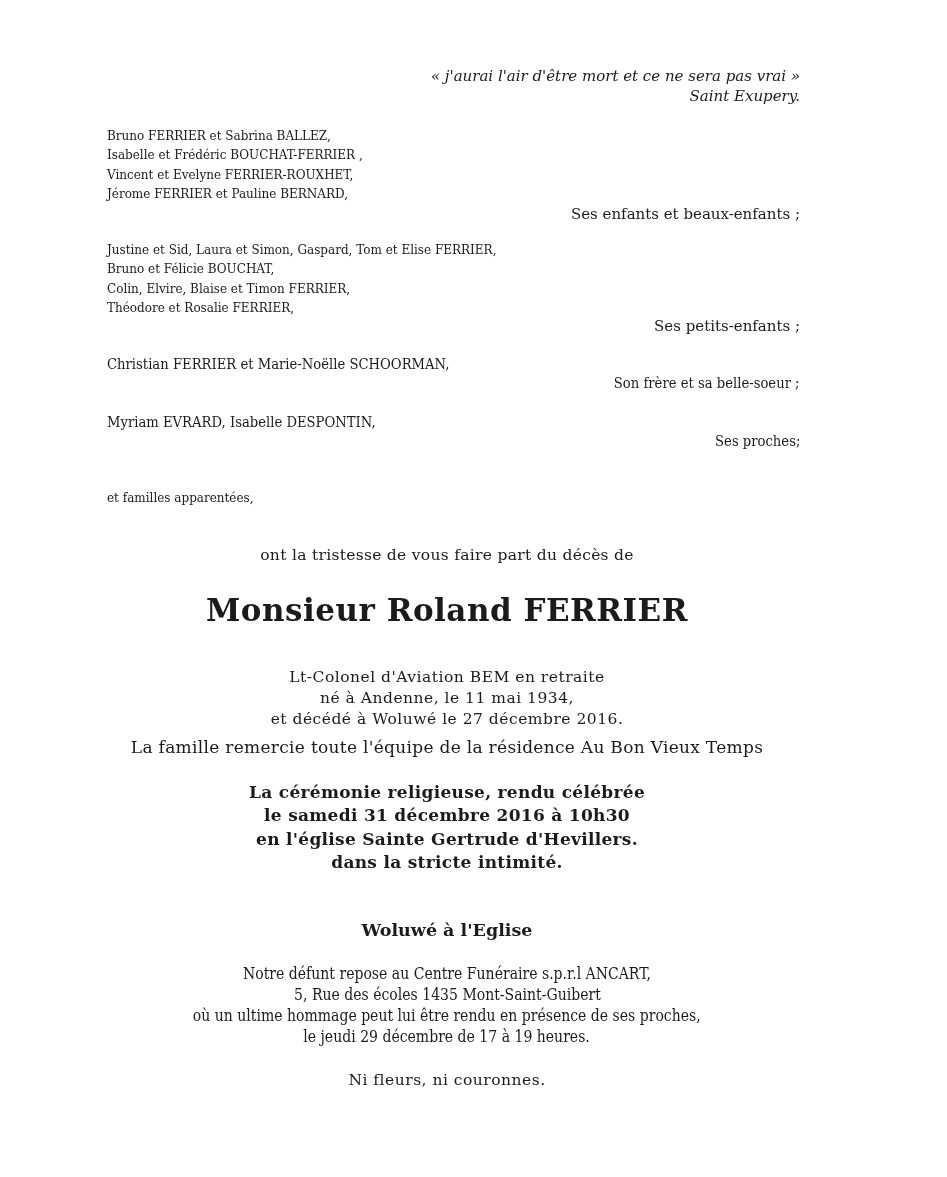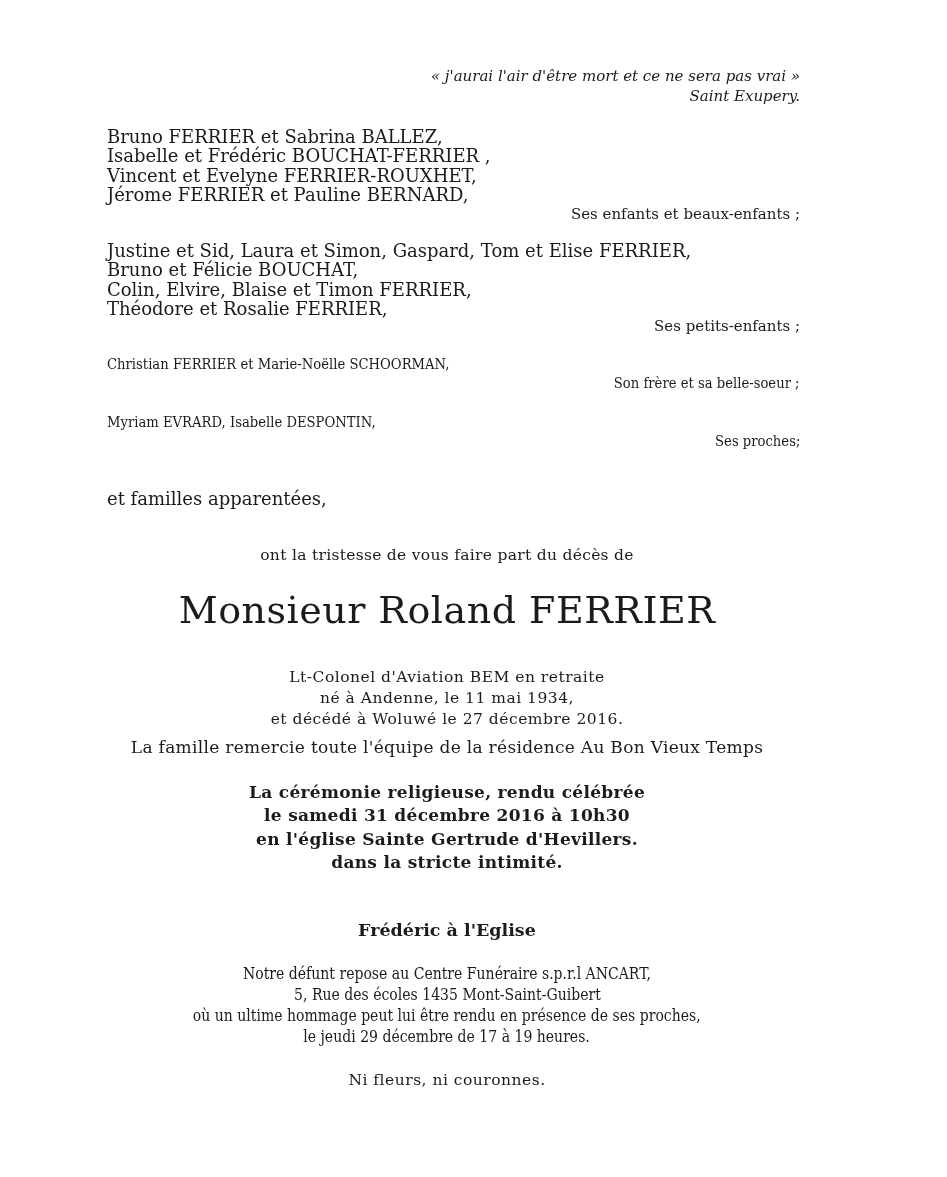--- a/index.html
+++ b/index.html
@@ -14,21 +14,21 @@
     background: #ffffff;
     color: #1b1b1b;
     font-family: "DejaVu Serif", serif;
     overflow: hidden;
     padding-left: 18px;
   }
   .block {
     position: absolute;
     left: 94px;
     width: 706px;
-    font-size: 18px;
+    font-size: 12px;
     line-height: 19.3px;
   }
   .left   { text-align: left; padding-left: 13px; box-sizing: border-box; }
   .right  { text-align: right; }
   .center { text-align: center; }
 
   .quote {
     font-style: italic;
     font-size: 15px;
     line-height: 20px;
@@ -38,22 +38,22 @@
   
   .cx { display: inline-block; transform: scaleX(0.85); white-space: nowrap; }
   .left  .cx { transform-origin: left center; }
   .right .cx { transform-origin: right center; }
   .center .cx { transform-origin: center center; }
   .cond { font-size: 15.5px; }
 
   .announcement { font-size: 15.5px; letter-spacing: 0.3px; }
 
   .deceased-name {
-    font-size: 38px;
-    font-weight: normal;
+    font-size: 31px;
+    font-weight: bold;
     line-height: 40px;
     letter-spacing: 0.5px;
   }
   .details { font-size: 15.5px; line-height: 21px; letter-spacing: 0.5px; margin-top: 16px; }
   .thanks  { font-size: 17px;  line-height: 22px; letter-spacing: 0.3px; }
   .ceremony {
     font-size: 17px;
     font-weight: bold;
     line-height: 23.4px;
     letter-spacing: 0.3px;
@@ -133,21 +133,21 @@
   </div>
 
   <div class="block center ceremony" style="top:781px">
     <div>La cérémonie religieuse, rendu célébrée</div>
     <div>le samedi 31 décembre 2016 à 10h30</div>
     <div>en l'église Sainte Gertrude d'Hevillers.</div>
     <div>dans la stricte intimité.</div>
   </div>
 
   <div class="block center reunion" style="top:918px">
-    <span>Frédéric à l'Eglise</span>
+    <span>Woluwé à l'Eglise</span>
   </div>
 
   <div class="block center repose" style="top:963px">
     <div><span class="cx">Notre défunt repose au Centre Funéraire s.p.r.l ANCART,</span></div>
     <div><span class="cx">5, Rue des écoles 1435 Mont-Saint-Guibert</span></div>
     <div><span class="cx">où un ultime hommage peut lui être rendu en présence de ses proches,</span></div>
     <div><span class="cx">le jeudi 29 décembre de 17 à 19 heures.</span></div>
   </div>
 
   <div class="block center flowers" style="top:1070px">

